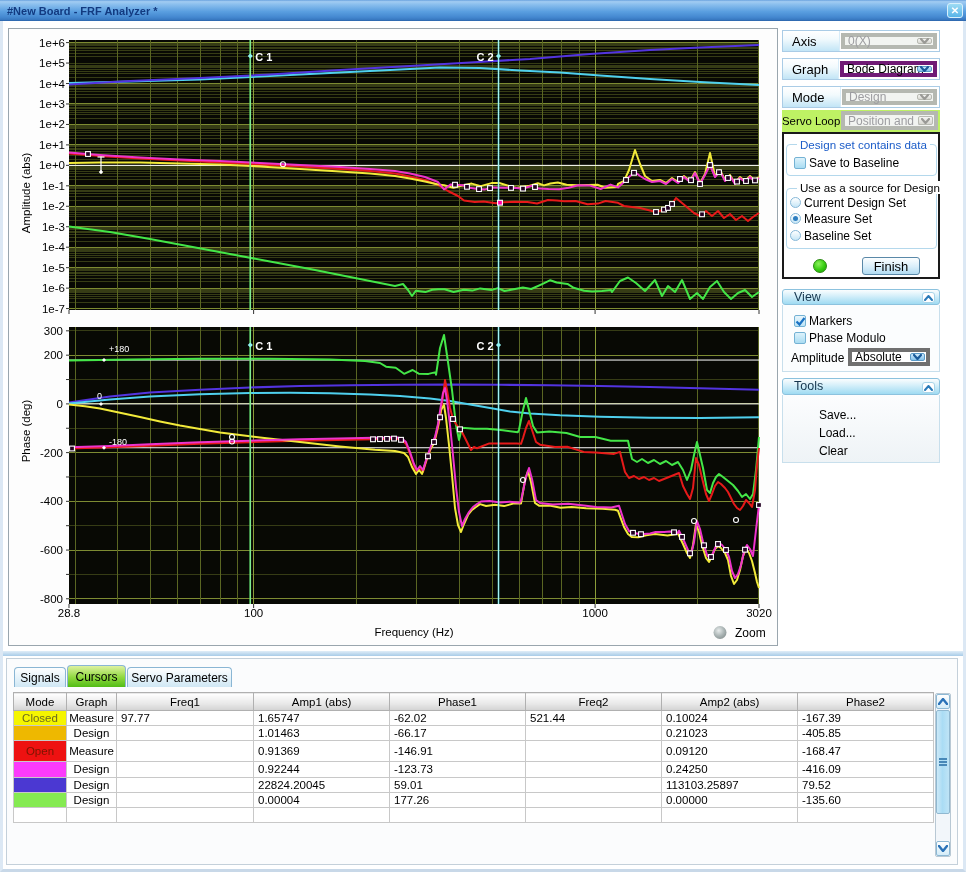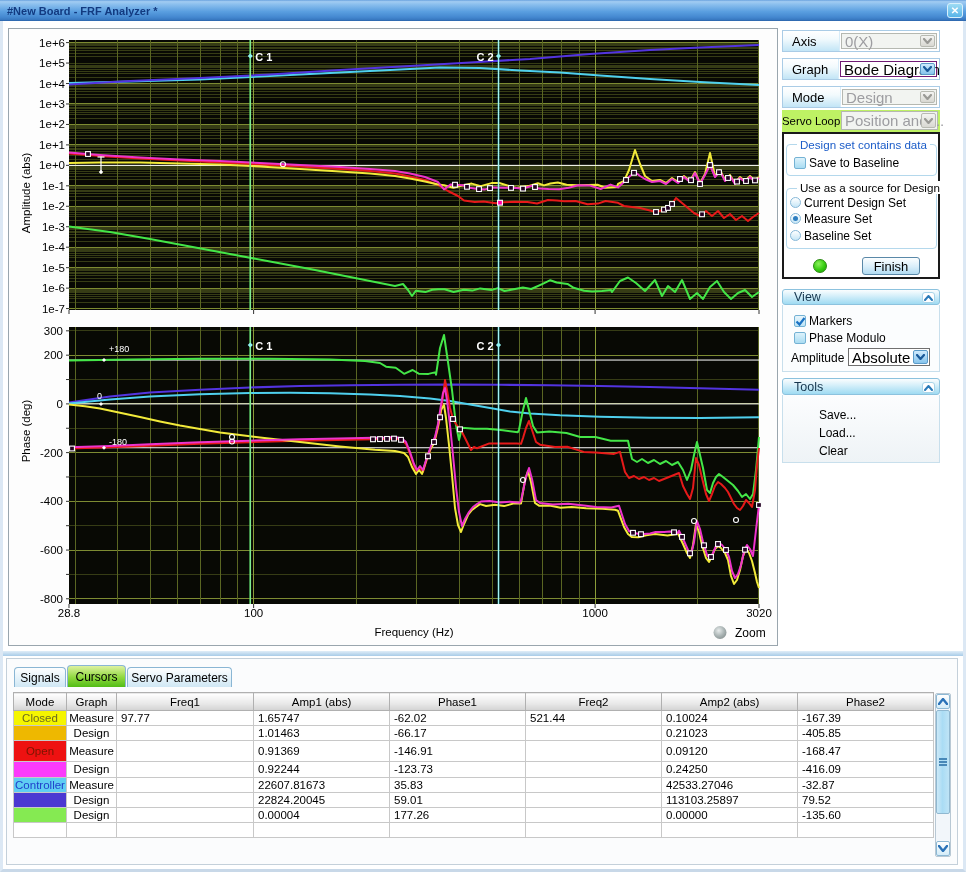--- a/index.html
+++ b/index.html
@@ -3,33 +3,33 @@
 *{margin:0;padding:0;box-sizing:border-box}
 body{width:966px;height:872px;font-family:"Liberation Sans",sans-serif;background:#fff;position:relative;overflow:hidden}
 .abs{position:absolute}
 .titlebar{left:0;top:0;width:966px;height:21px;background:linear-gradient(#6aa2de 0%,#a2ccf2 8%,#8cc0ee 20%,#5a9fe0 55%,#4488d0 82%,#3878c0 94%,#2a62a8 100%)}
 .title{left:7px;top:4.5px;font-size:11px;font-weight:bold;color:#123a80}
 .closebtn{left:947px;top:3px;width:16px;height:15px;background:linear-gradient(#9edcf4,#58b4e8);border:1px solid #d8f0fc;border-radius:3px;color:#fff;font-size:10px;font-weight:bold;text-align:center;line-height:13px}
 .frame{left:0;top:21px;width:966px;height:851px;border-left:3px solid #dce8f4;border-right:3px solid #dce8f4;border-bottom:3px solid #c8d8e8;background:#fff}
 .plotbox{left:8px;top:28px;width:770px;height:618px;border:1px solid #9aa6ae;background:#fdfdfd}
 .rowbox{position:absolute;border:1px solid #aacce6;background:#fff}
 .rowlbl{position:absolute;left:0;top:0;bottom:0;background:linear-gradient(#ffffff,#f2fafd 40%,#c2e5f6);border-right:1px solid #d8ecf8;font-size:13px;color:#000;display:flex;align-items:center;padding-left:9px}
-.combo{border:1px solid #701a75;font-size:15px;display:flex;align-items:center;padding-left:3px;position:absolute;white-space:nowrap}
+.combo{border:4px solid #701a75;font-size:12px;display:flex;align-items:center;padding-left:3px;position:absolute;white-space:nowrap}
 .combo.dis{background:#f2f4f1;color:#9d9da1;border-color:#b5b8b1}
 .combo.en{background:#fff;color:#000}
 .arrowbox{position:absolute;right:1px;top:1px;bottom:1px;width:15px;display:flex;align-items:center;justify-content:center}
 .arrowbox.gray{background:linear-gradient(#f4f4f2,#d8d8d2);border:1px solid #b8bab2;border-radius:2px;color:#9a9a96}
 .arrowbox.blue{background:linear-gradient(#cfeafd,#86c4ec);border:1px solid #5a9ac8;border-radius:2px;color:#1a5a9a}
 .grpbox{left:782px;top:132px;width:158px;height:147px;border:2px solid #1a1a1a;background:#fff}
 .fset{position:absolute;border:1px solid #b4d8ec;border-radius:4px}
 .fleg{position:absolute;top:-7px;background:#fff;font-size:11.6px;padding:0 3px}
 .cb{position:absolute;width:12px;height:12px;border:1px solid #74b2d4;border-radius:2px;background:linear-gradient(#ddf2fb,#a9dcf2)}
 .radio{position:absolute;width:11px;height:11px;border:1px solid #86b8d8;border-radius:50%;background:linear-gradient(#fff,#c6e6f6)}
 .lbl13{position:absolute;font-size:12px;color:#000}
-.hdrpanel{position:absolute;border:1px solid #8cc2de;border-radius:3px;background:linear-gradient(#fafdfe,#d7f0fa 40%,#9fdbf2);display:flex;align-items:center}
+.hdrpanel{position:absolute;border:1px solid #8cc2de;border-radius:3px;background:linear-gradient(#fafdfe,#d7f0fa 40%,#9fdbf2);display:flex;}
 .hdrtxt{font-size:12.5px;color:#16364e;padding-left:11px}
 .colbtn{position:absolute;right:4px;top:2px;width:13px;height:11px;background:#fff;border:1px solid #a8d4e8;border-radius:3px;display:flex;align-items:center;justify-content:center}
 .panelbody{position:absolute;border:1px solid #c8dfec;border-top:none;background:#fbfdfe}
 .splitter{left:3px;top:651px;width:960px;height:5px;background:linear-gradient(#e0edf8,#a8cce8)}
 .tab{position:absolute;border:1px solid #8ab6d4;border-bottom:none;border-radius:4px 4px 0 0;font-size:12px;display:flex;align-items:center;justify-content:center;background:linear-gradient(#fdfeff,#e2f1f9 60%,#cfe7f4)}
 .tabact{background:linear-gradient(#def2a0,#8ed83e 55%,#52bd16)}
 .btmpanel{left:6px;top:658px;width:952px;height:207px;border:1px solid #c4d0da;background:#fbfcfd}
 table.grid{position:absolute;left:13px;top:692px;border-collapse:collapse;table-layout:fixed;font-size:11.5px;background:#fff}
 table.grid th{background:linear-gradient(#ffffff,#e8e8e8 60%,#d2d2d2);border:1px solid #b0b0b0;font-weight:normal;height:18px;font-size:11.5px}
 table.grid td{border:1px solid #c8c8c8;height:15.2px;padding:0 0 0 4px;white-space:nowrap;overflow:hidden}
@@ -521,30 +521,20 @@
         <td style="background:#fb3bfb;color:;text-align:center;padding:0"></td>
         <td style="text-align:center;padding:0">Design</td>
         <td></td>
         <td>0.92244</td>
         <td>-123.73</td>
         <td></td>
         <td>0.24250</td>
         <td>-416.09</td>
       </tr>
       <tr>
-        <td style="background:#5fcdf2;color:#2040cc;text-align:center;padding:0">Controller</td>
-        <td style="text-align:center;padding:0">Measure</td>
-        <td></td>
-        <td>22607.81673</td>
-        <td>35.83</td>
-        <td></td>
-        <td>42533.27046</td>
-        <td>-32.87</td>
-      </tr>
-      <tr>
         <td style="background:#4b38d2;color:;text-align:center;padding:0"></td>
         <td style="text-align:center;padding:0">Design</td>
         <td></td>
         <td>22824.20045</td>
         <td>59.01</td>
         <td></td>
         <td>113103.25897</td>
         <td>79.52</td>
       </tr>
       <tr>

